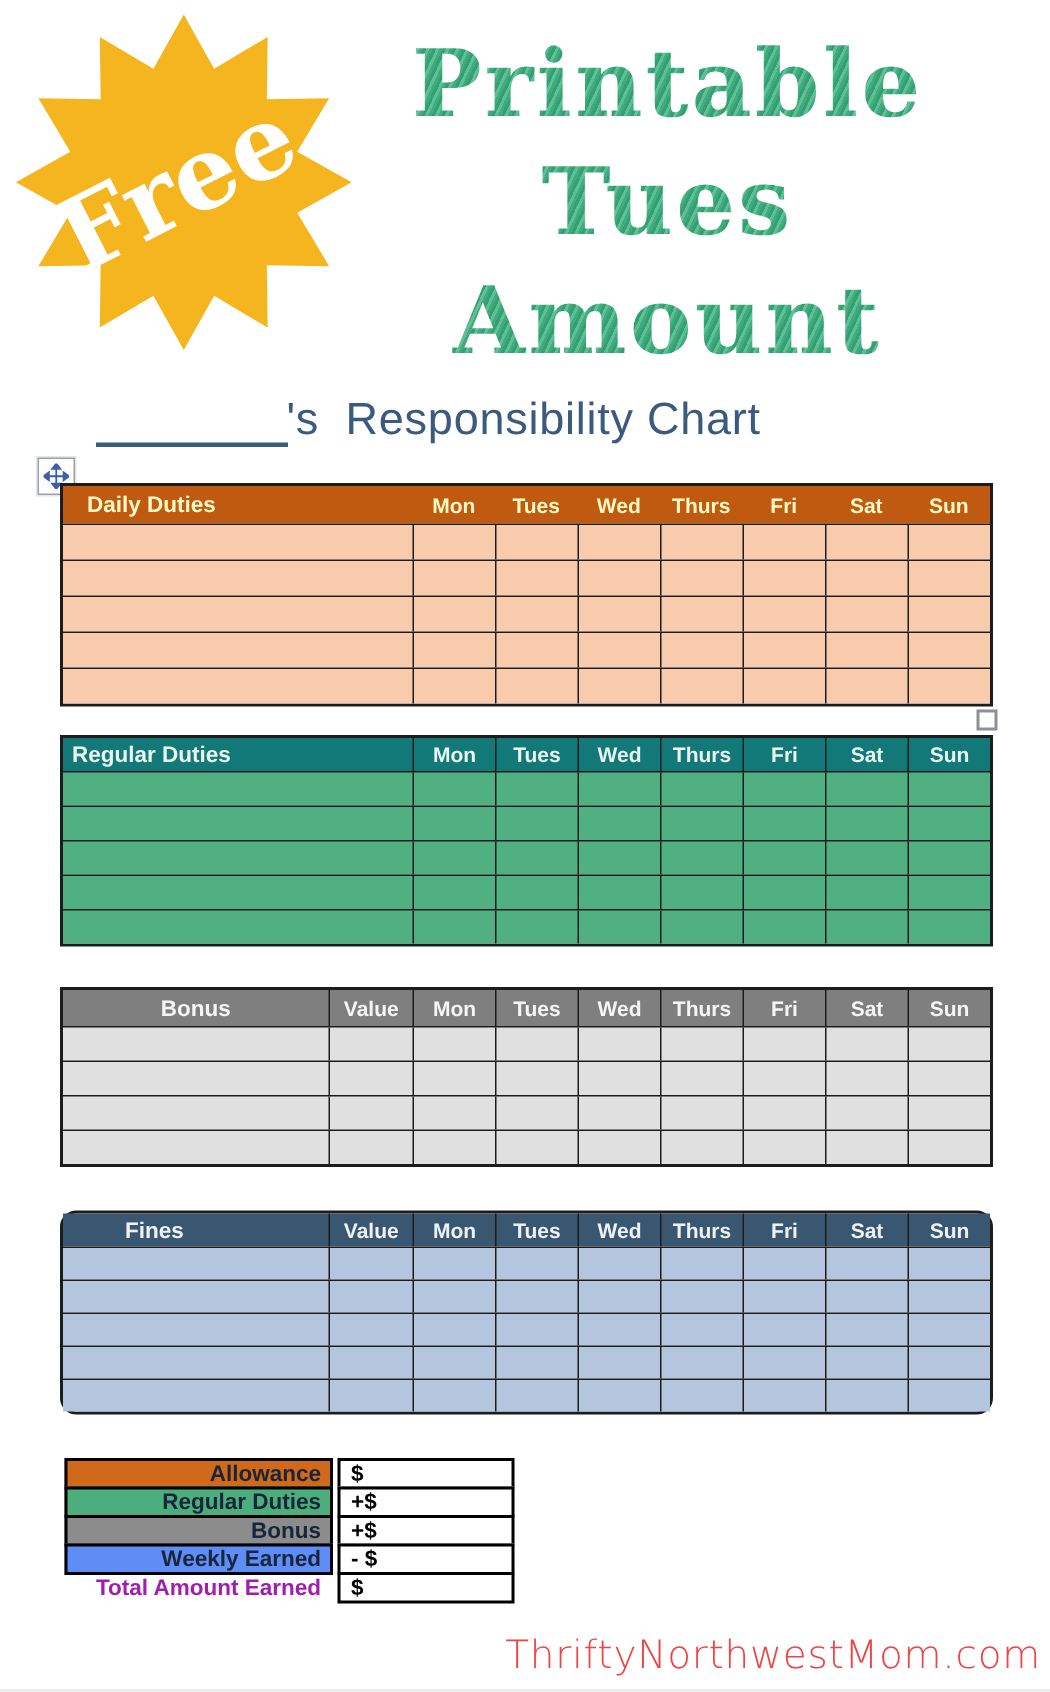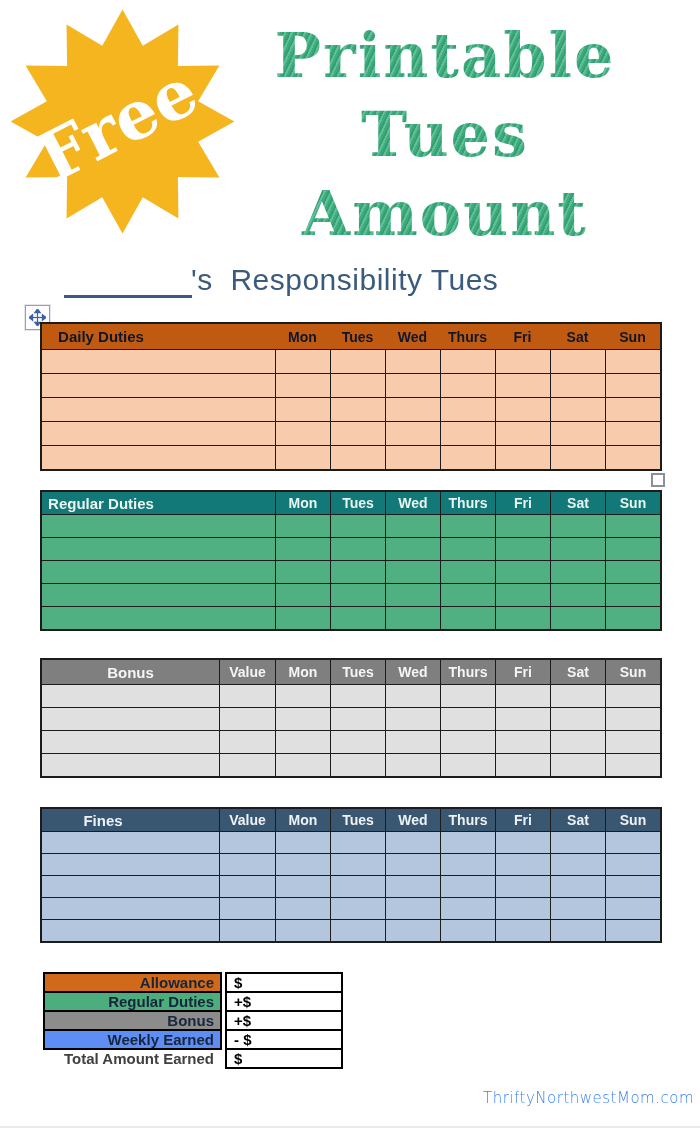--- a/index.html
+++ b/index.html
@@ -37,71 +37,71 @@
   .lab.wide{width:233px;}
   .lab.narrow{width:177px;}
   .val{width:56px;text-align:right;}
   .day{flex:1;}
   .thead{font-weight:bold;}
   .thead .lab{font-size:15px;}
   .thead .val,.thead .day{font-size:14px;}
   #t-daily{top:322px;}   #t-daily .thead{height:25px;}   #t-daily .tdata{height:24px;}
   #t-regular{top:490px;} #t-regular .thead{height:22px;} #t-regular .tdata{height:23px;}
   #t-bonus{top:658px;}   #t-bonus .thead{height:24px;}   #t-bonus .tdata{height:23px;}
-  #t-fines{top:807px;}   #t-fines .thead{height:22px;}   #t-fines .tdata{height:22px;}
+  #t-fines{top:807px;border-radius:11px;}   #t-fines .thead{height:22px;}   #t-fines .tdata{height:22px;}
   
   #t-daily .thead .lab,#t-regular .thead .lab{padding-right:115px;}
   #t-fines .thead .lab{padding-right:55px;}
 
   
   #summary{position:absolute;left:43px;top:972px;}
   .srow{display:flex;height:21px;margin-top:-2px;}
   .srow:first-child{margin-top:0;}
   .slabel{width:179px;box-sizing:border-box;border:2px solid #000;display:flex;align-items:center;justify-content:flex-end;padding-right:6px;font-weight:bold;font-size:15px;color:#18253A;}
-  .slabel.nobox{border-color:transparent;background:transparent !important;color:#404040;}
+  .slabel.nobox{border-color:transparent;background:transparent !important;color:#a21caf;}
   .svalue{width:118px;box-sizing:border-box;border:2px solid #000;margin-left:3px;background:#fff;display:flex;align-items:center;padding-left:7px;font-weight:bold;font-size:15px;color:#000;}
 
   
-  #footer-site{position:absolute;right:6px;top:1089px;font-family:"DejaVu Sans",sans-serif;font-weight:200;font-size:15px;color:#3b82f6;letter-spacing:0.5px;}
+  #footer-site{position:absolute;right:6px;top:1089px;font-family:"DejaVu Sans",sans-serif;font-weight:200;font-size:26px;color:#ef4444;letter-spacing:0.5px;}
   #bottom-edge{position:absolute;left:0;right:0;bottom:0;height:2px;background:#ebebeb;}
 </style>
 </head>
 <body>
 
 <div id="page">
 
   <svg id="badge" viewBox="0 0 210 210">
     <polygon points="105,5 123.1,37.4 155,18.4 154.5,55.5 191.6,55 172.6,86.9 205,105 172.6,123.1 191.6,155 154.5,154.5 155,191.6 123.1,172.6 105,205 86.9,172.6 55,191.6 55.5,154.5 18.4,155 37.4,123.1 5,105 37.4,86.9 18.4,55 55.5,55.5 55,18.4 86.9,37.4" fill="#F5B51E"></polygon>
     <text x="103" y="128" text-anchor="middle" transform="rotate(-27 103 112)" fill="#FFFFFF">Free</text>
   </svg>
 
   <div id="title">
     <div class="title-line">Printable</div>
     <div class="title-line">Tues</div>
     <div class="title-line">Amount</div>
   </div>
 
   <div id="name-underline" style="background-color: rgb(58, 91, 125);"></div>
-  <div id="heading-text" style="color: rgb(58, 91, 125);">'s  Responsibility Tues</div>
+  <div id="heading-text" style="color: rgb(58, 91, 125);">'s  Responsibility Chart</div>
 
   <div id="move-handle">
     <svg width="17" height="17" viewBox="0 0 17 17">
       <g fill="#3D5FA8" stroke="#3D5FA8" stroke-width="1.2">
         <line x1="8.5" y1="3" x2="8.5" y2="14"></line>
         <line x1="3" y1="8.5" x2="14" y2="8.5"></line>
         <polygon points="8.5,0 5.8,3.6 11.2,3.6"></polygon>
         <polygon points="8.5,17 5.8,13.4 11.2,13.4"></polygon>
         <polygon points="0,8.5 3.6,5.8 3.6,11.2"></polygon>
         <polygon points="17,8.5 13.4,5.8 13.4,11.2"></polygon>
       </g>
     </svg>
   </div>
 
   <div id="t-daily" class="ctable">
-      <div class="trow thead" style="background: rgb(192, 90, 17); color: #0f172a; text-align: center;">
+      <div class="trow thead" style="background: rgb(192, 90, 17); color: #fef9c3; text-align: center;">
         <div class="tcell lab wide">Daily Duties</div>
         <div class="tcell day">Mon</div>
         <div class="tcell day">Tues</div>
         <div class="tcell day">Wed</div>
         <div class="tcell day">Thurs</div>
         <div class="tcell day">Fri</div>
         <div class="tcell day">Sat</div>
         <div class="tcell day">Sun</div>
       </div>
       <div class="trow tdata" style="background: rgb(248, 203, 173);">

